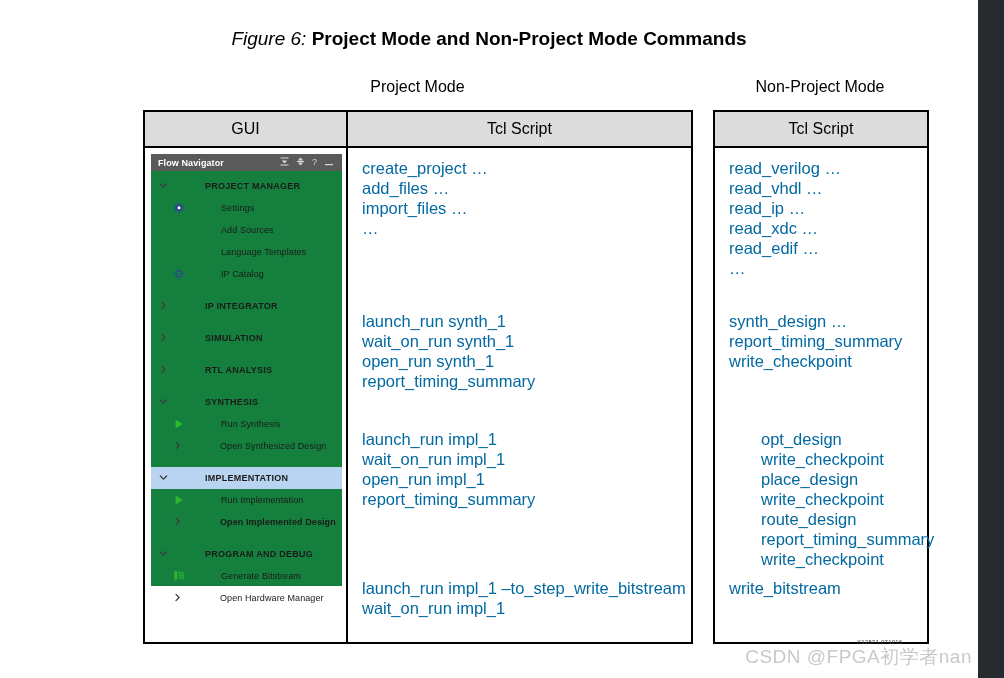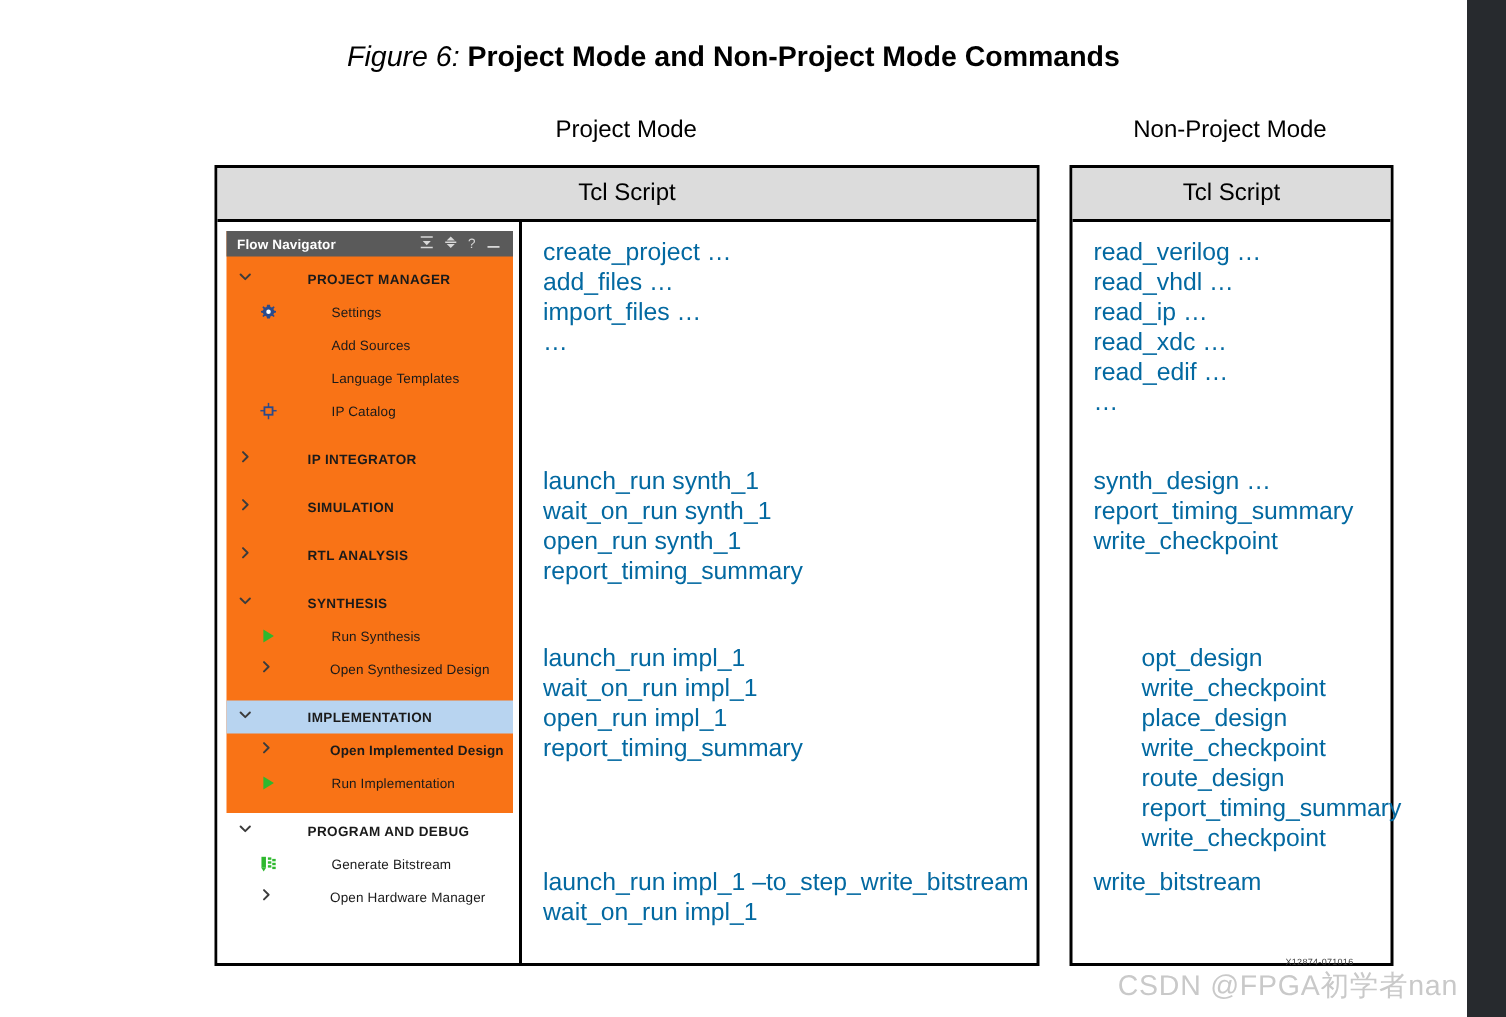--- a/index.html
+++ b/index.html
@@ -95,22 +95,22 @@
     line-height: 20px;
     color: #0369a1;
     white-space: pre;
   }
   .tcl-line { white-space: pre; }
 
   
   #flow-nav {
     position: absolute;
     top: 6px; left: 6px;
-    width: 191px; height: 388px;
-    background: #f97316;
+    width: 191px; height: 432px;
+    background: #15803d;
     font-size: 9px;
   }
   .fn-header {
     display: flex;
     align-items: center;
     height: 17px;
     background: #5a5a5a;
     padding: 0 5px 0 7px;
   }
   .fn-title {
@@ -205,20 +205,21 @@
   <div class="caption">
     <span class="fig">Figure 6:</span>
     <span class="cap-title">Project Mode and Non-Project Mode Commands</span>
   </div>
 
   <div class="mode-label" id="mode-project">Project Mode</div>
   <div class="mode-label" id="mode-nonproject">Non-Project Mode</div>
 
   <div class="tbl" id="tbl-project">
     <div class="thead">
+      <div class="th" id="th-gui">GUI</div>
       <div class="th" id="th-tcl-project">Tcl Script</div>
     </div>
     <div class="tbody">
       <div id="cell-gui">
 
         <div id="flow-nav">
           <div class="fn-header">
             <span class="fn-title">Flow Navigator</span>
             <span class="fn-hdr-icons">
               <span class="fn-hdr-icon">
@@ -322,32 +323,32 @@
                 <span class="fn-item-label">Open Synthesized Design</span>
               </div>
               <div class="fn-gap"></div>
               <div class="fn-row selected">
                 <span class="fn-chev"><svg width="9" height="9" viewBox="0 0 9 9">
                     <path d="M1.4 3.0 L4.5 6.1 L7.6 3.0" fill="none" stroke="#3c3c3c" stroke-width="1.3" stroke-linecap="round" stroke-linejoin="round"></path>
                   </svg></span>
                 <span class="fn-group-label">IMPLEMENTATION</span>
               </div>
               <div class="fn-row fn-child">
-                <span class="fn-chev"><svg width="9" height="9" viewBox="0 0 9 9">
-                    <path d="M3.0 1.4 L6.1 4.5 L3.0 7.6" fill="none" stroke="#3c3c3c" stroke-width="1.3" stroke-linecap="round" stroke-linejoin="round"></path>
-                  </svg></span>
-                <span class="fn-item-label bold">Open Implemented Design</span>
-              </div>
-              <div class="fn-row fn-child">
                 <span class="fn-icon">
                   <svg width="12" height="12" viewBox="0 0 12 12">
                     <path d="M2.6 1.6 L9.6 6 L2.6 10.4 Z" fill="#2eb82e"></path>
                   </svg>
                 </span>
                 <span class="fn-item-label">Run Implementation</span>
+              </div>
+              <div class="fn-row fn-child">
+                <span class="fn-chev"><svg width="9" height="9" viewBox="0 0 9 9">
+                    <path d="M3.0 1.4 L6.1 4.5 L3.0 7.6" fill="none" stroke="#3c3c3c" stroke-width="1.3" stroke-linecap="round" stroke-linejoin="round"></path>
+                  </svg></span>
+                <span class="fn-item-label bold">Open Implemented Design</span>
               </div>
               <div class="fn-gap"></div>
               <div class="fn-row">
                 <span class="fn-chev"><svg width="9" height="9" viewBox="0 0 9 9">
                     <path d="M1.4 3.0 L4.5 6.1 L7.6 3.0" fill="none" stroke="#3c3c3c" stroke-width="1.3" stroke-linecap="round" stroke-linejoin="round"></path>
                   </svg></span>
                 <span class="fn-group-label">PROGRAM AND DEBUG</span>
               </div>
               <div class="fn-row fn-child">
                 <span class="fn-icon">

